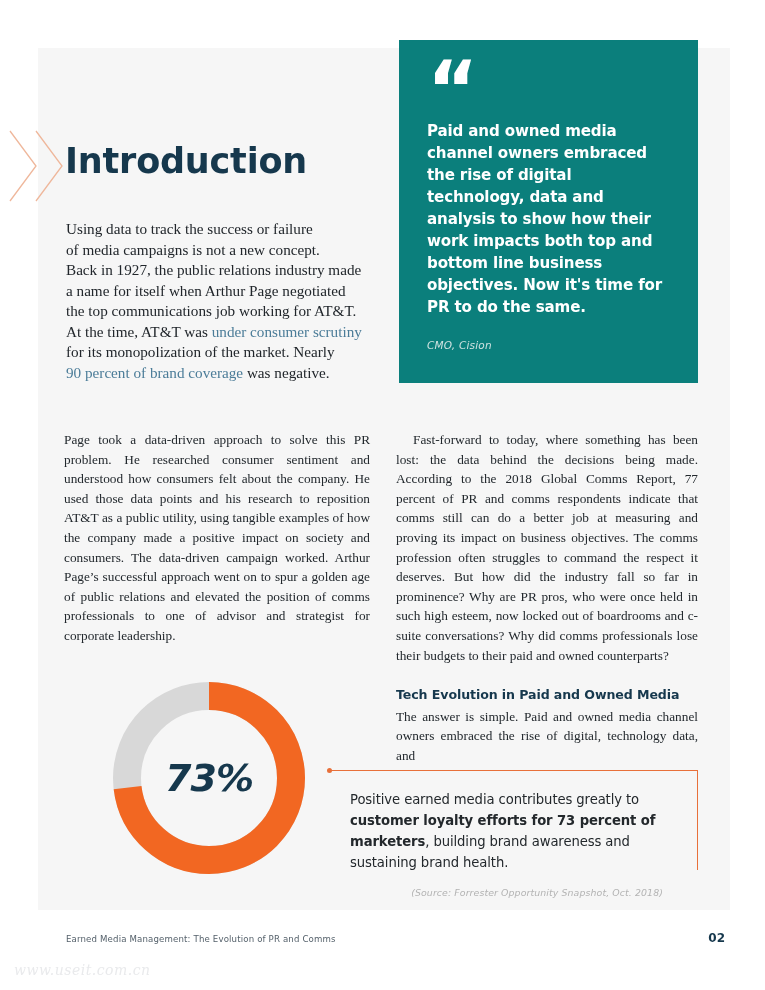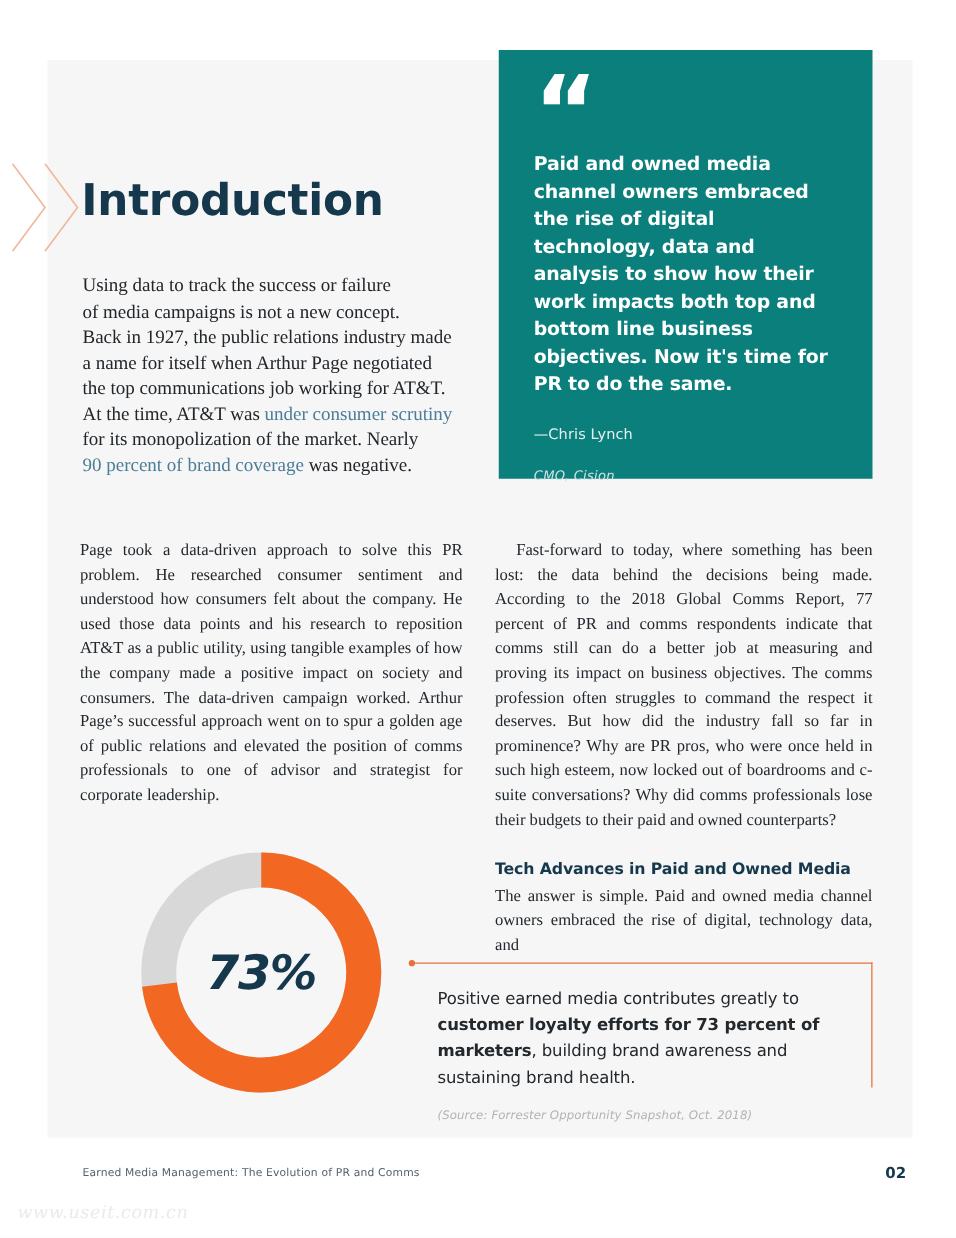--- a/index.html
+++ b/index.html
@@ -194,20 +194,21 @@
     letter-spacing: -0.1px;
   }
   .callout-text b { font-weight: 700; }
   .callout-source {
     margin-top: 14px;
     font-family: "DejaVu Sans", sans-serif;
     font-size: 9.4px;
     font-style: italic;
     color: #b3b3b3;
     letter-spacing: 0.1px;
+    text-align: right;
   }
 
   
   .footer-text {
     position: absolute;
     left: 66px;
     top: 934px;
     font-family: "DejaVu Sans", sans-serif;
     font-size: 8.6px;
     color: #55616b;
@@ -254,31 +255,30 @@
   <span>a name for itself when Arthur Page negotiated</span><br>
   <span>the top communications job working for AT&amp;T.</span><br>
   <span>At the time, AT&amp;T was </span><span class="lnk">under consumer scrutiny</span><br>
   <span>for its monopolization of the market. Nearly</span><br>
   <span class="lnk">90 percent of brand coverage</span><span> was negative.</span>
 </div>
 
 <div class="quote-box">
   <div class="quote-mark">“</div>
   <div class="quote-text">Paid and owned media channel owners embraced the rise of digital technology, data and analysis to show how their work impacts both top and bottom line business objectives. Now it's time for PR to do the same.</div>
-  <div class="quote-author">—Chris Lynch</div>
   <div class="quote-role">CMO, Cision</div>
 </div>
 
 <div class="body-col col-left">
   <div>Page took a data-driven approach to solve this PR problem. He researched consumer sentiment and understood how consumers felt about the company. He used those data points and his research to reposition AT&amp;T as a public utility, using tangible examples of how the company made a positive impact on society and consumers. The data-driven campaign worked. Arthur Page’s successful approach went on to spur a golden age of public relations and elevated the position of comms professionals to one of advisor and strategist for corporate leadership.</div>
 </div>
 
 <div class="body-col col-right">
   <div class="indent">Fast-forward to today, where something has been lost: the data behind the decisions being made. According to the 2018 Global Comms Report, 77 percent of PR and comms respondents indicate that comms still can do a better job at measuring and proving its impact on business objectives. The comms profession often struggles to command the respect it deserves. But how did the industry fall so far in prominence? Why are PR pros, who were once held in such high esteem, now locked out of boardrooms and c-suite conversations? Why did comms professionals lose their budgets to their paid and owned counterparts?</div>
-  <div class="subhead">Tech Advances in Paid and Owned Media</div>
+  <div class="subhead">Tech Evolution in Paid and Owned Media</div>
   <div>The answer is simple. Paid and owned media channel owners embraced the rise of digital, technology data, and</div>
 </div>
 
 <div class="donut-wrap">
   <svg width="202" height="202" viewBox="0 0 202 202">
     <circle cx="101" cy="101" r="82" fill="none" stroke="#d8d8d8" stroke-width="28"></circle>
     <circle id="donut-arc" cx="101" cy="101" r="82" fill="none" stroke="#f26722" stroke-width="28" transform="rotate(-90 101 101)" stroke-dasharray="376.11147248777 515.221195188726"></circle>
   </svg>
   <div class="donut-value">73%</div>
 </div>

